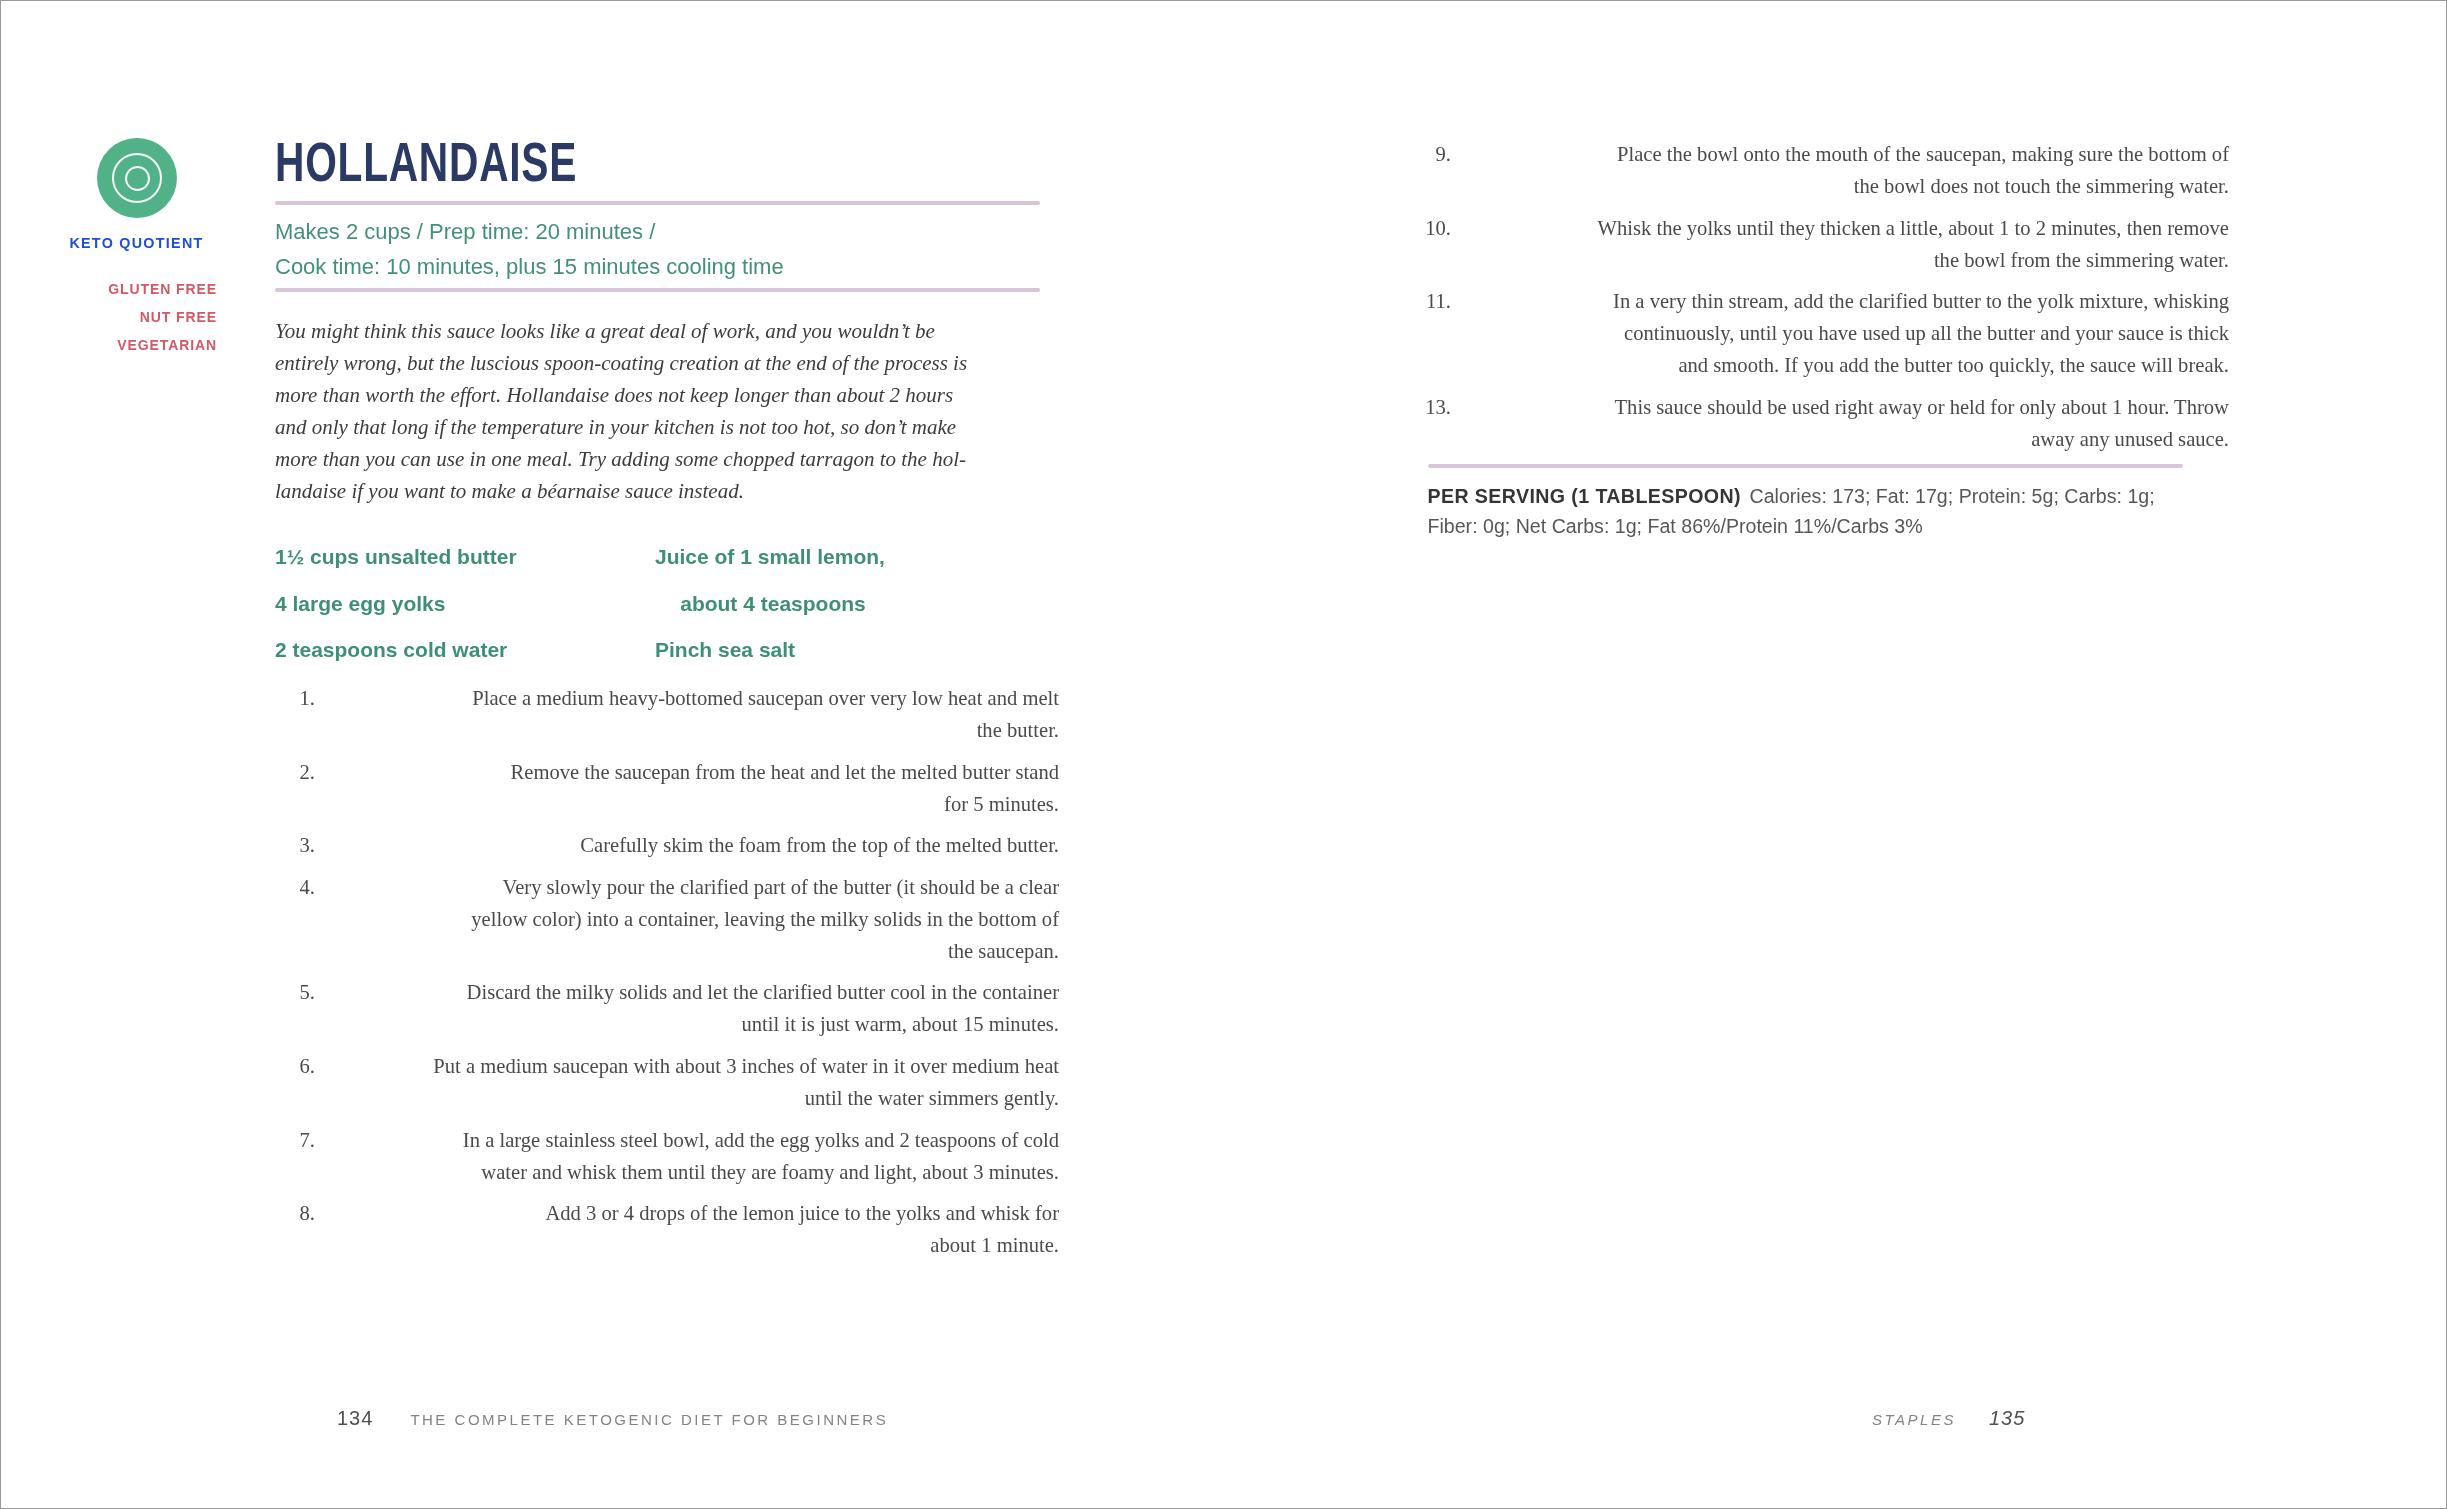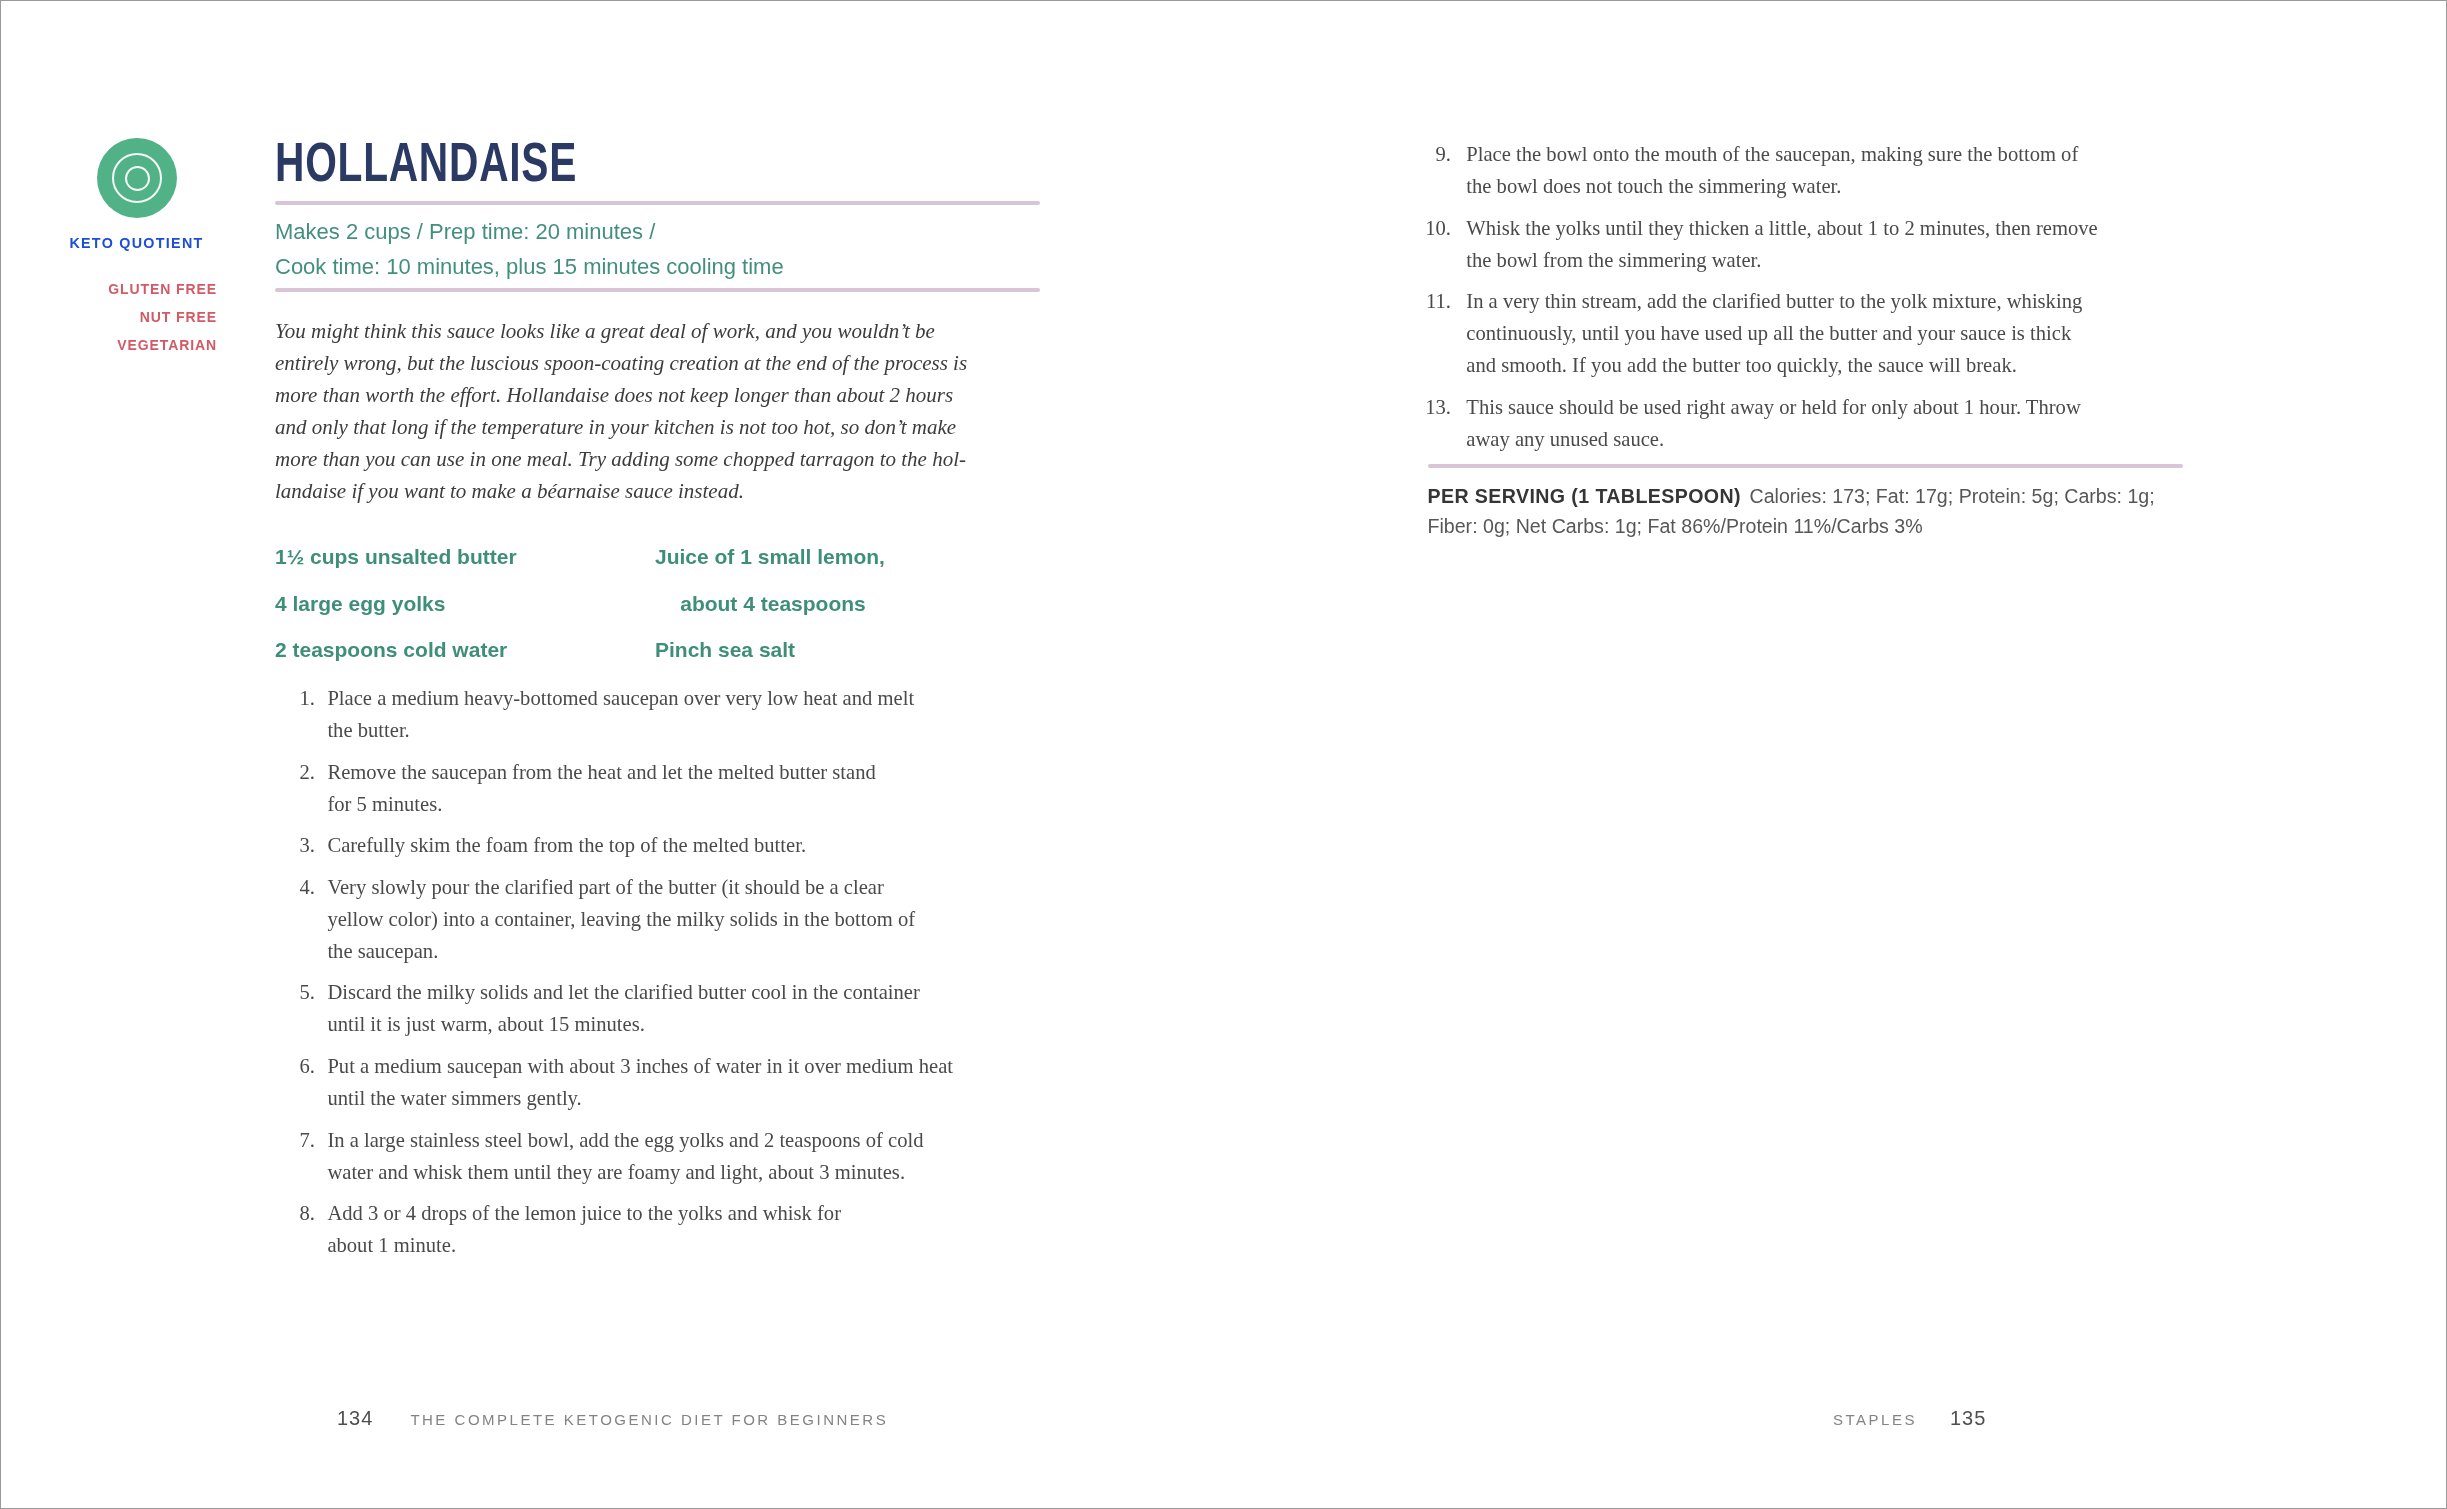--- a/index.html
+++ b/index.html
@@ -40,36 +40,36 @@
   .ingredients { margin-top:20px; display:flex; }
   .ing-col { list-style:none; margin:0; padding:0; }
   .ing-col-1 { width:380px; }
   .ing { font-size:21px; font-weight:bold; color:#3f8f78; line-height:32.5px; white-space:pre;margin-top:14px; }
 
   
   .steps { list-style:none; margin:15.3px 0 0; padding:0;
            font-family:"Liberation Serif", serif; font-size:20.6px; line-height:32px; color:#4a4a4a; }
   .step { display:flex; margin-bottom:9.6px; }
   .step-num { flex:none; text-align:right; }
-  .step-txt { flex:1; white-space:pre-line; }
+  .step-txt { flex:1; white-space:pre-line;text-align:right; }
   .page-left  .step-num { width:40px; margin-right:12.4px; }
   .page-right .step-num { width:35px; margin-right:15.3px; }
 
   
   .page-right { position:absolute; left:1415px; top:137px; width:813px; }
   .page-right .steps { margin-top:0; }
   .page-right .rule { margin-left:11.5px; width:755px; margin-top:6.7px; }
   .nutrition { margin:12.4px 0 0 11.5px; width:841px; font-size:19.6px; line-height:30px; }
   .nut-label { font-weight:bold; color:#353535; letter-spacing:0.4px; margin-right:8.6px; }
   .nut-values { color:#575757; white-space:pre-line; }
 
   
   .footer-left, .footer-right { position:absolute; top:1406px; display:flex; align-items:baseline; }
   .footer-left { left:336px; }
-  .footer-right { left:1832px; }
+  .footer-right { left:1871px;font-style:italic; }
   .page-num { font-size:20px; color:#4f4f4f; letter-spacing:1px; }
   .running-head { font-size:15px; color:#838383; letter-spacing:2.5px; }
   .footer-left .running-head { margin-left:37px; }
   .footer-right .page-num { margin-left:33px; }
 </style>
 </head>
 <body>
 
 <div class="canvas">
 

